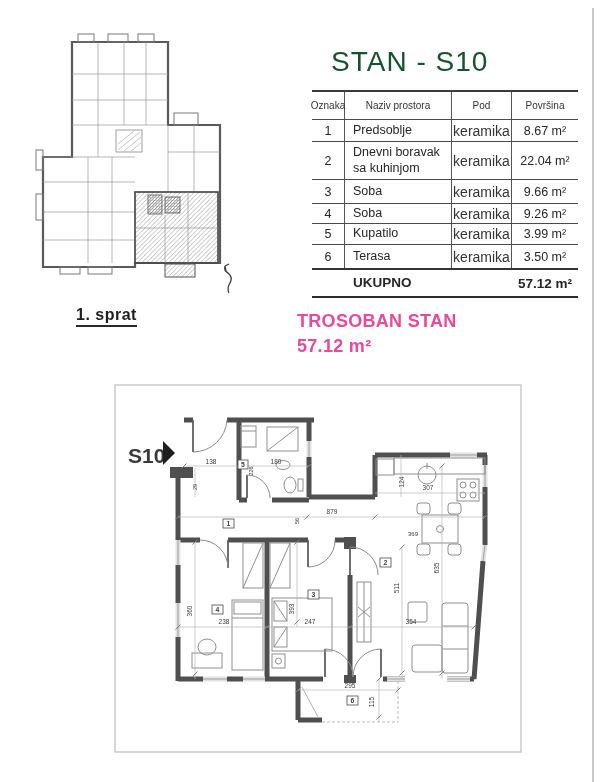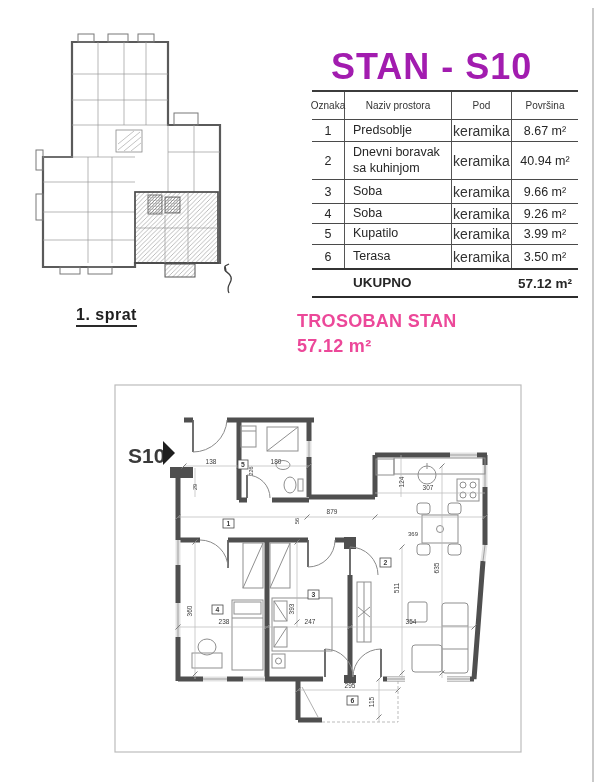--- a/index.html
+++ b/index.html
@@ -7,21 +7,21 @@
     position:relative;width:600px;height:782px;background:#ffffff;overflow:hidden;
     font-family:"Liberation Sans","DejaVu Sans",sans-serif;color:#222;
   }
   .page-right-border{position:absolute;left:592px;top:8px;width:2px;height:774px;background:#c9c9c9;}
   .ov-plan{position:absolute;left:28px;top:12px;}
   .floor-label{
     position:absolute;left:38px;top:306px;font-size:16px;font-weight:bold;color:#1f1f1f;
     border-bottom:2px solid #2a2a2a;padding-bottom:1px;letter-spacing:.5px;margin-left:38px;
   }
   .doc-title{
-    position:absolute;left:331px;top:46px;font-size:36px;font-weight:bold;color:#a21caf;letter-spacing:1px;
+    position:absolute;left:331px;top:46px;font-size:28px;font-weight:normal;color:#14532d;letter-spacing:1px;
   }
   .tbl{position:absolute;left:312px;top:90px;width:266px;border-top:2px solid #3c3c3c;font-size:12.5px;color:#262626;}
   .trow{display:grid;grid-template-columns:33px 107px 60px 66px;border-bottom:1.4px solid #4a4a4a;}
   .trow.head{height:27px;font-size:10px;color:#333;}
   .trow.head .cell{font-weight:normal;}
   .cell{display:flex;align-items:center;justify-content:center;text-align:right;padding:1px 2px;box-sizing:border-box;}
   .trow .cell:nth-child(-n+3){border-right:1px solid #555;}
   .trow.total .cell{border-right:none;}
   .cell.naziv{justify-content:flex-start;text-align:left;padding-left:8px;line-height:1.25;}
   .cell.pod{font-size:14px;color:#333;}
@@ -121,21 +121,21 @@
     <div class="trow h1r">
       <div class="cell">1</div>
       <div class="cell naziv">Predsoblje</div>
       <div class="cell pod">keramika</div>
       <div class="cell">8.67 m²</div>
     </div>
     <div class="trow h2r">
       <div class="cell">2</div>
       <div class="cell naziv">Dnevni boravak sa kuhinjom</div>
       <div class="cell pod">keramika</div>
-      <div class="cell">40.94 m²</div>
+      <div class="cell">22.04 m²</div>
     </div>
     <div class="trow h3r">
       <div class="cell">3</div>
       <div class="cell naziv">Soba</div>
       <div class="cell pod">keramika</div>
       <div class="cell">9.66 m²</div>
     </div>
     <div class="trow h4r">
       <div class="cell">4</div>
       <div class="cell naziv">Soba</div>

